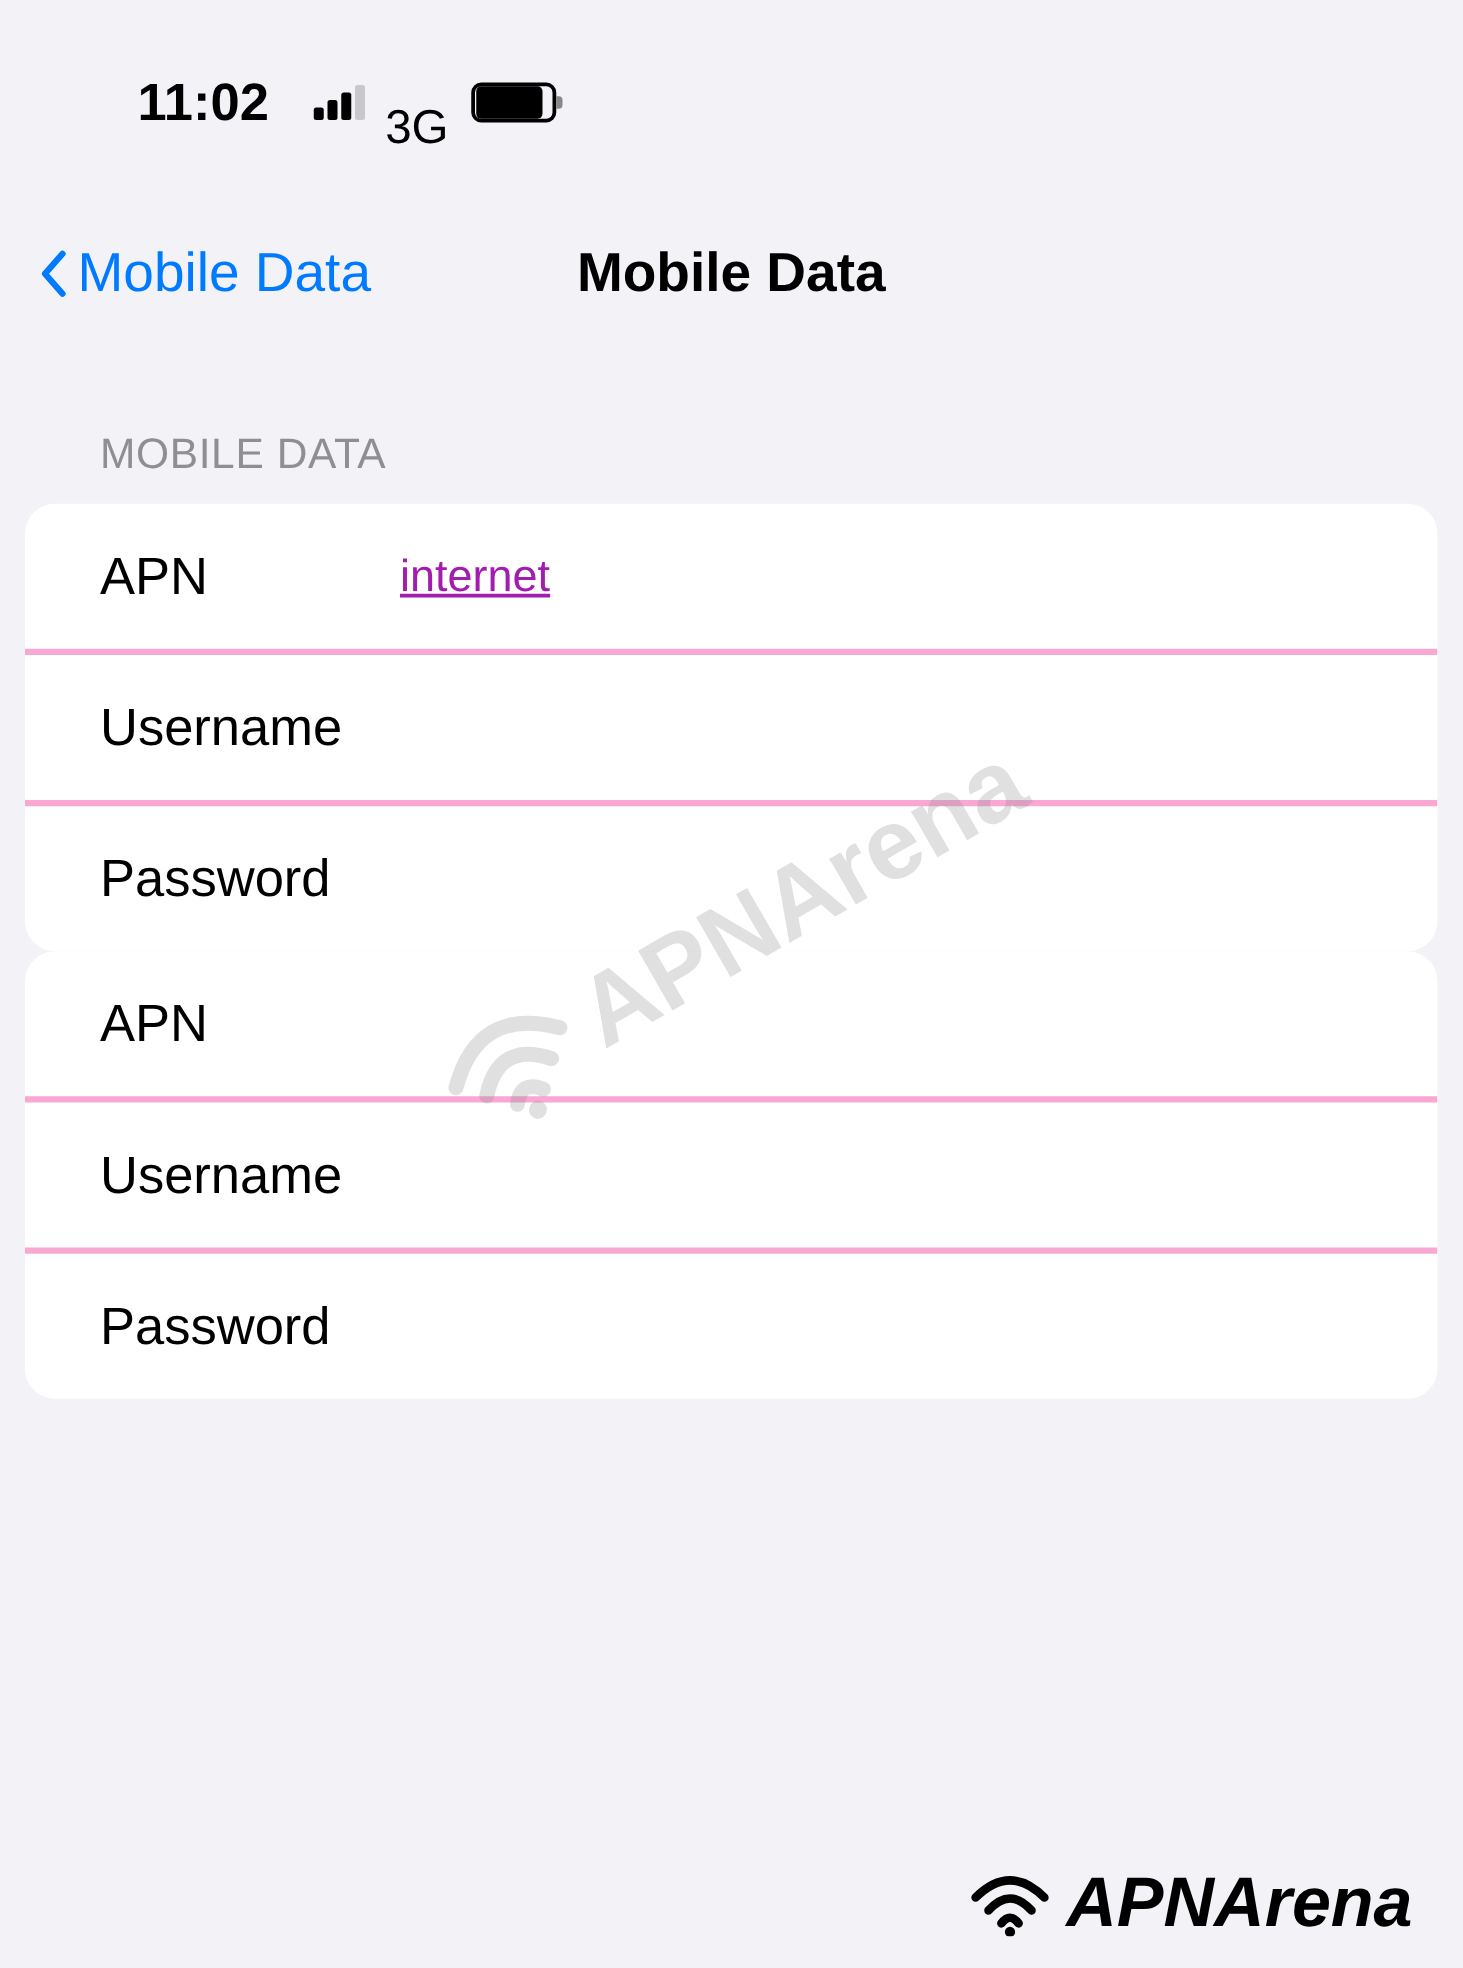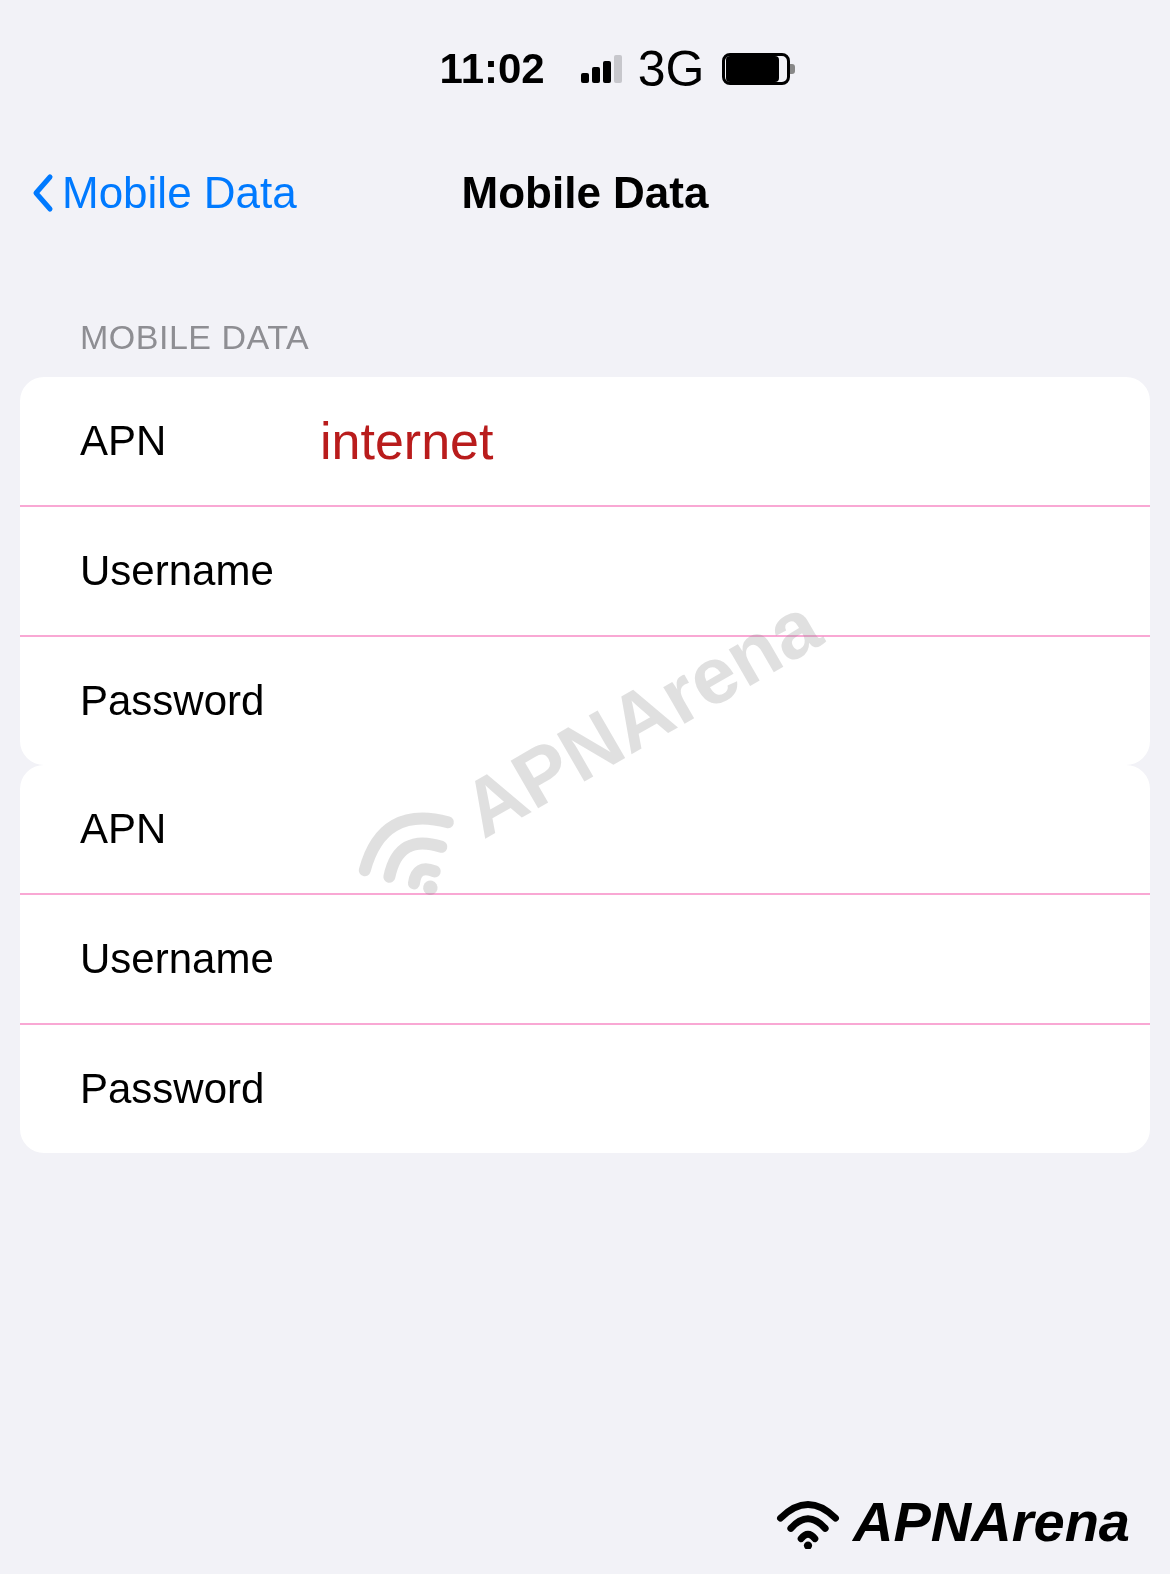--- a/index.html
+++ b/index.html
@@ -10,21 +10,21 @@
     body {
       font-family: -apple-system, BlinkMacSystemFont, "SF Pro Text", "Helvetica Neue", Arial, sans-serif;
       background-color: #f2f2f7;
       width: 1170px;
       height: 1574px;
       position: relative;
       overflow: hidden;
     }
     .status-bar {
       display: flex;
-      justify-content: center;
+      justify-content: flex-start;
       align-items: center;
       padding: 40px 50px 30px 110px;
       gap: 36px;
     }
     .status-time {
       font-size: 42px;
       font-weight: 600;
       color: #000;
     }
     .status-right {
@@ -40,24 +40,25 @@
     .signal-bar {
       width: 8px;
       background-color: #000;
       border-radius: 2px;
     }
     .signal-bar.b1 { height: 10px; }
     .signal-bar.b2 { height: 16px; }
     .signal-bar.b3 { height: 22px; }
     .signal-bar.b4 { height: 28px; background-color: #c7c7cc; }
     .network-type {
-      font-size: 50px;
+      font-size: 38px;
       font-weight: 400;
       color: #000;
       margin-left: 4px;
+      margin-top: 41px;
     }
     .battery {
       width: 68px;
       height: 32px;
       border: 3px solid #000;
       border-radius: 8px;
       position: relative;
       margin-left: 6px;
     }
     .battery::after {
@@ -116,41 +117,42 @@
     }
     .section-group {
       background-color: #ffffff;
       border-radius: 24px;
       overflow: hidden;
     }
     .row {
       display: flex;
       align-items: center;
       padding: 34px 60px;
-      border-bottom: 2px solid #f9a8d4;
+      border-bottom: 5px solid #f9a8d4;
     }
     .row:last-child {
       border-bottom: none;
     }
     .row-label {
       font-size: 42px;
       font-weight: 400;
       color: #000;
       width: 240px;
       flex-shrink: 0;
     }
     .row-input {
-      font-size: 52px;
-      font-weight: 400;
-      color: #b91c1c;
+      font-size: 36px;
+      font-weight: 400;
+      color: #a21caf;
       border: none;
       outline: none;
       flex: 1;
       background: transparent;
       font-family: inherit;
+      text-decoration: underline;
     }
     .watermark-center {
       position: absolute;
       top: 750px;
       left: 50%;
       transform: translate(-50%, -50%) rotate(-30deg);
       font-size: 80px;
       font-weight: 700;
       color: rgba(130, 130, 130, 0.25);
       display: flex;

